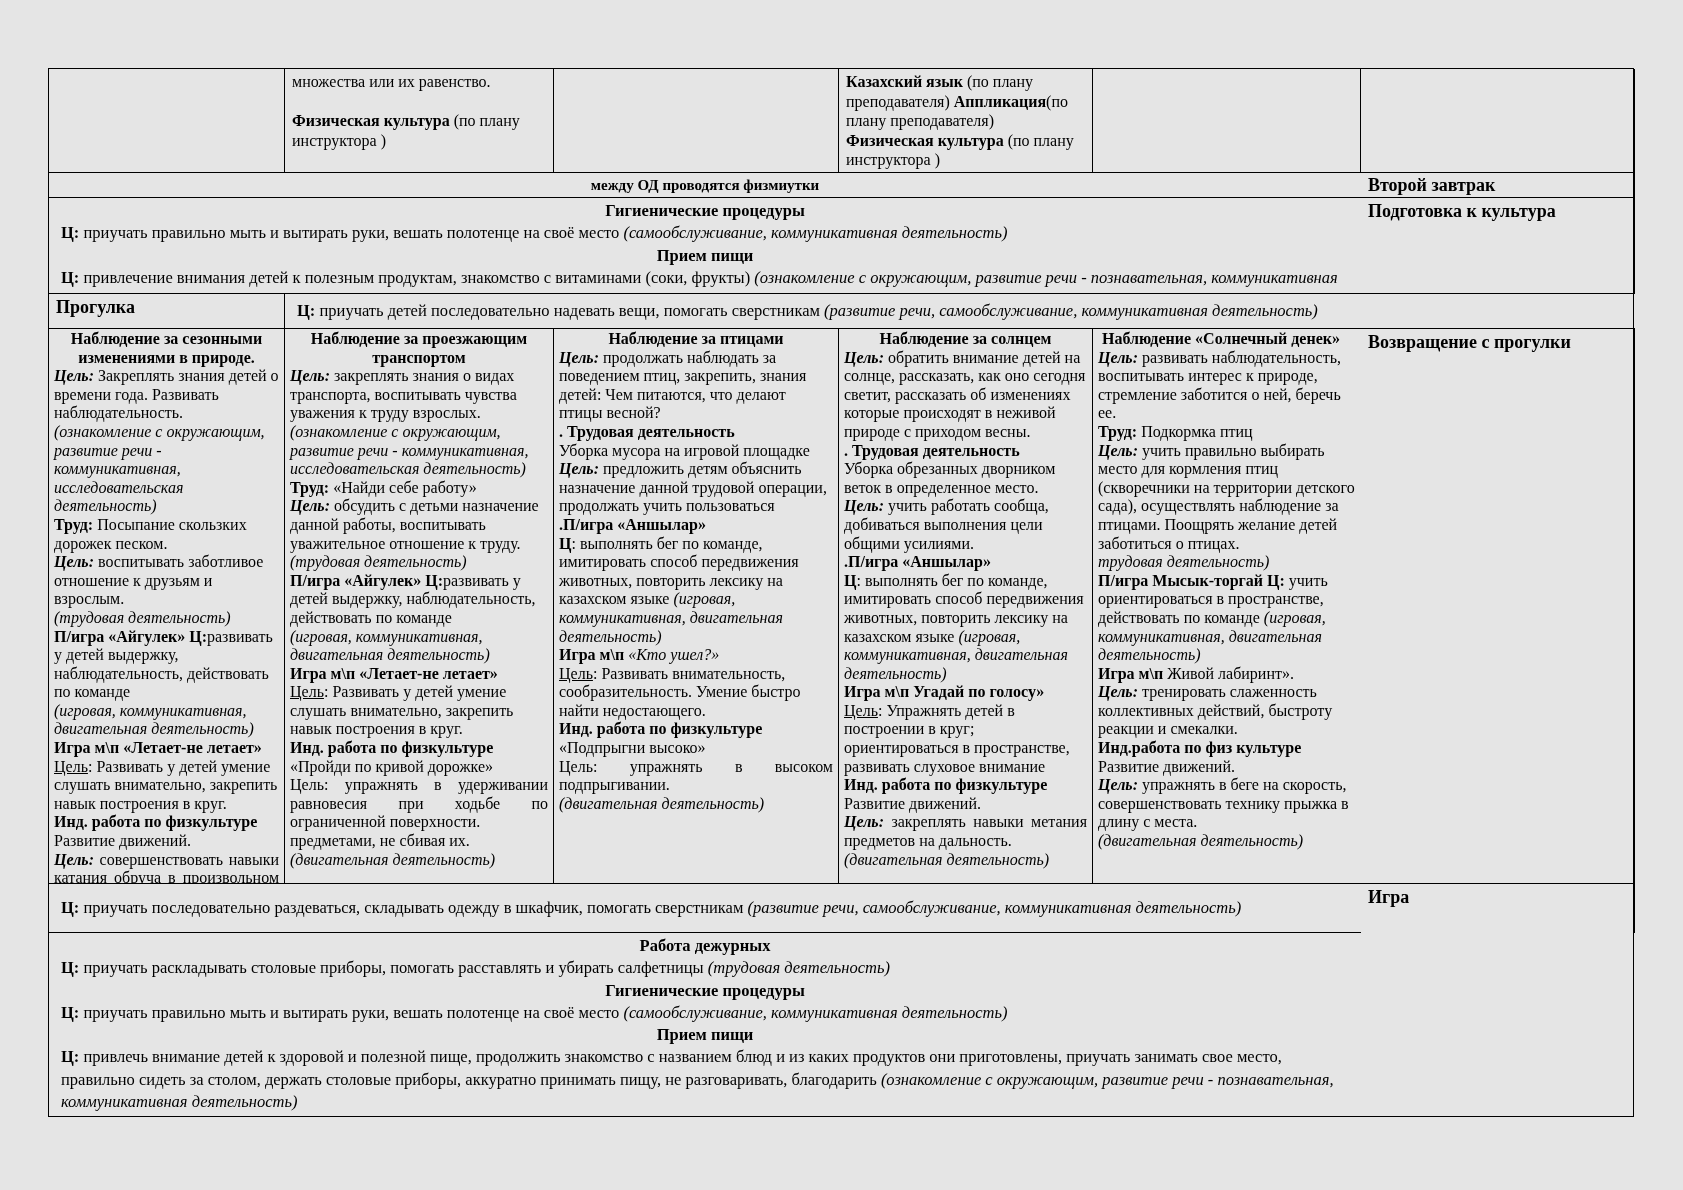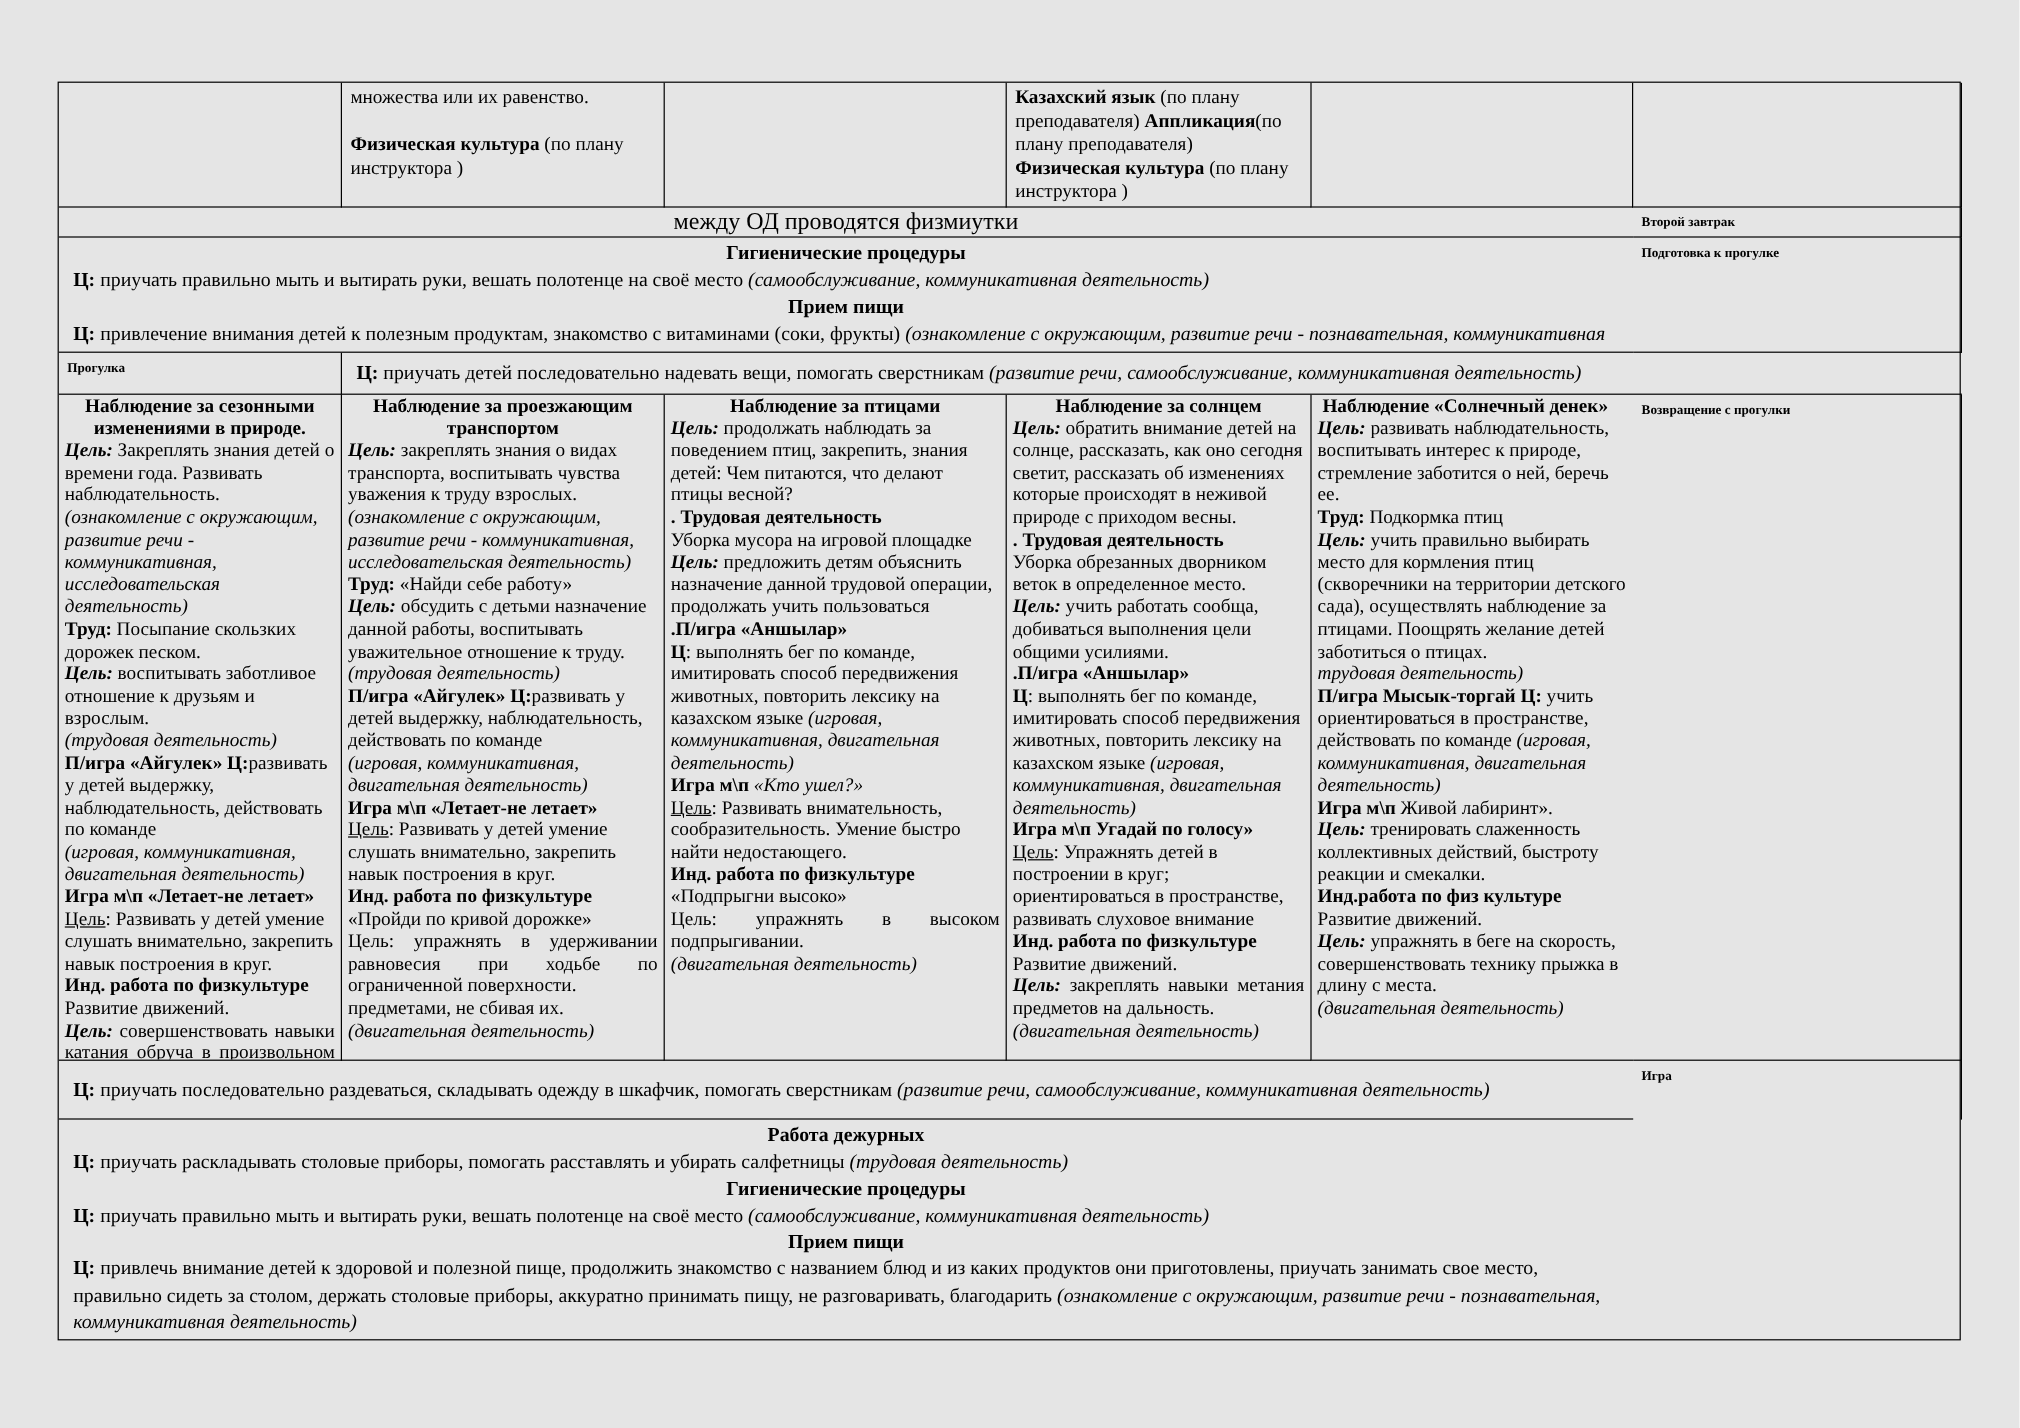--- a/index.html
+++ b/index.html
@@ -10,24 +10,24 @@
        grid-template-columns:236px 269px 285px 254px 268px 274px;
        grid-template-rows:104px 25px 96px 35px 555px 49px 183px;
        border:1.5px solid #000;box-sizing:border-box;}
   .cell{border-right:1.5px solid #000;border-bottom:1.5px solid #000;
         box-sizing:border-box;overflow:hidden;
         font-size:16px;line-height:18.6px;padding:1px 5px;}
   .lc{border-right:none;}
   .lr{border-bottom:none;}
   .span5{grid-column:span 5;}
   .top{line-height:19.5px;padding:3px 7px;}
-  .label{font-weight:bold;font-size:11px;line-height:20px;padding:3px 7px;}
+  .label{font-weight:bold;font-size:18px;line-height:20px;padding:3px 7px;}
   .vcenter{display:flex;flex-direction:column;justify-content:center;}
   .fiz{display:flex;align-items:center;justify-content:center;
-       font-weight:normal;font-size:20px;padding:0 5px;}
+       font-weight:bold;font-size:15px;padding:0 5px;}
   .wide{font-size:16.5px;line-height:22.3px;padding:2px 12px;}
   .walk{line-height:18.6px;}
   .para{margin:0;min-height:1em;}
   .a-c{text-align:center;}
   .a-j{text-align:justify;}
   .b{font-weight:bold;}
   .i{font-style:italic;}
   .u{text-decoration:underline;}
 </style>
 </head>
@@ -58,21 +58,21 @@
       <span>Второй завтрак</span>
     </div>
     <div class="cell span5 lc wide">
         <div class="para a-c"><span class="b">Гигиенические процедуры</span></div>
         <div class="para"><span class="b">Ц: </span><span>приучать правильно мыть и вытирать руки, вешать полотенце на своё место </span><span class="i">(самообслуживание, коммуникативная деятельность)</span></div>
         <div class="para a-c"><span class="b">Прием пищи</span></div>
         <div class="para"><span class="b">Ц: </span><span>привлечение внимания детей к полезным продуктам, знакомство с витаминами (соки, фрукты) </span><span class="i">(ознакомление с окружающим, развитие речи - познавательная, коммуникативная деятельность)</span></div>
       </div>
 
     <div class="cell label">
-      <span>Подготовка к прогулке</span>
+      <span>Подготовка к культура</span>
     </div>
     <div class="cell label">
       <span>Прогулка</span>
     </div>
 
     <div class="cell span5 lc wide vcenter">
         <div class="para"><span class="b">Ц: </span><span>приучать детей  последовательно надевать вещи, помогать сверстникам </span><span class="i">(развитие речи, самообслуживание, коммуникативная деятельность)</span></div>
       </div>
     <div class="cell walk">
         <div class="para a-c"><span class="b">Наблюдение за сезонными изменениями в природе.</span></div>

